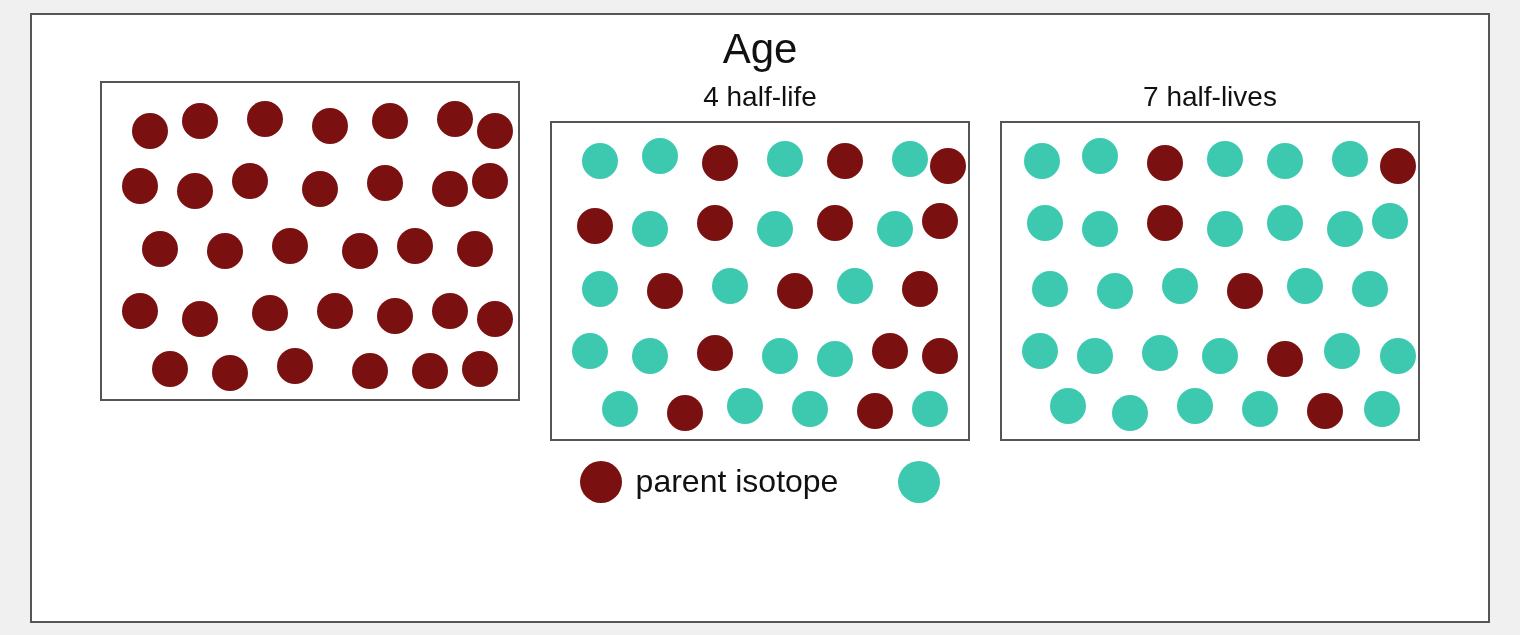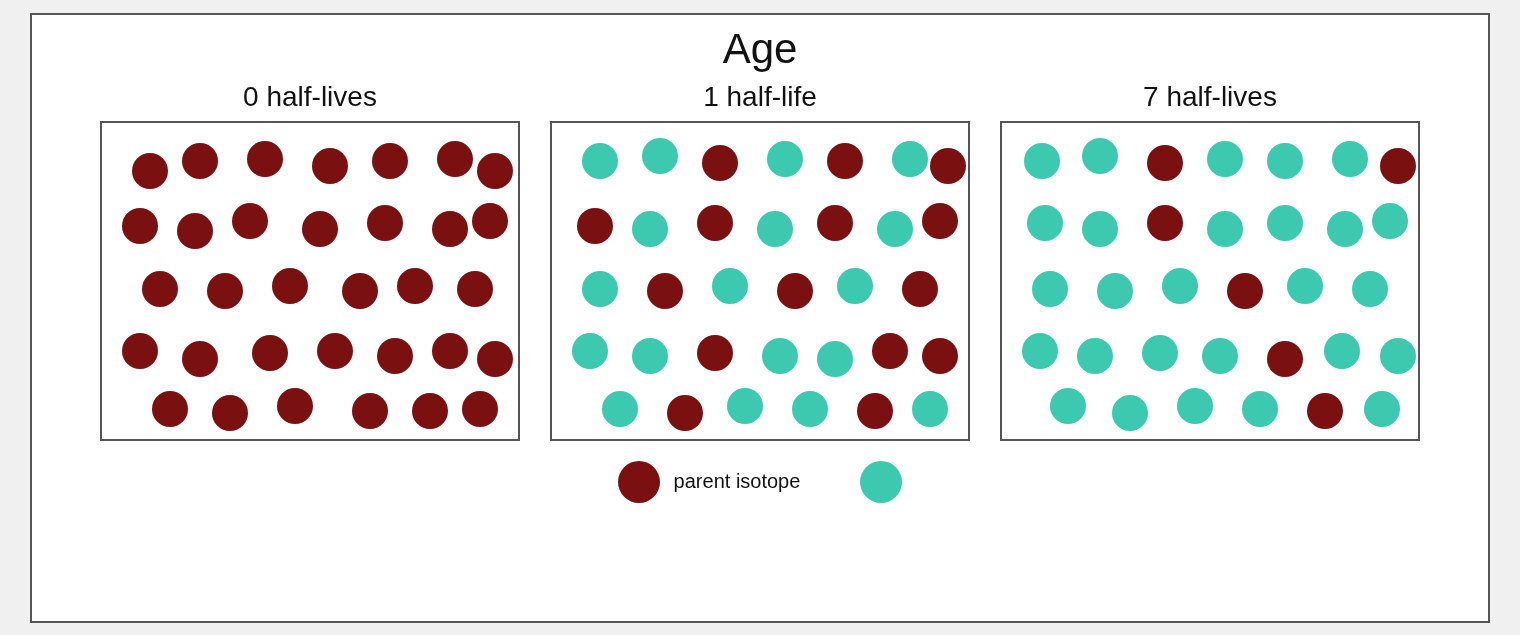--- a/index.html
+++ b/index.html
@@ -79,32 +79,31 @@
       align-items: center;
       gap: 14px;
     }
     .legend-dot {
       width: 42px;
       height: 42px;
       border-radius: 50%;
       flex-shrink: 0;
     }
     .legend-text {
-      font-size: 20px;
+      font-size: 32px;
       color: #111;
     }
   </style>
 </head>
 <body>
 
 <div class="outer-border">
   <div class="title">Age</div>
   <div class="panels-row">
   <div class="panel-wrapper">
-        <div class="panel-label">0 half-lives</div>
         <div class="panel-box">
           <div class="dot parent" style="left: 30px; top: 30px;"></div>
           <div class="dot parent" style="left: 80px; top: 20px;"></div>
           <div class="dot parent" style="left: 145px; top: 18px;"></div>
           <div class="dot parent" style="left: 210px; top: 25px;"></div>
           <div class="dot parent" style="left: 270px; top: 20px;"></div>
           <div class="dot parent" style="left: 335px; top: 18px;"></div>
           <div class="dot parent" style="left: 375px; top: 30px;"></div>
           <div class="dot parent" style="left: 20px; top: 85px;"></div>
           <div class="dot parent" style="left: 75px; top: 90px;"></div>
@@ -128,21 +127,21 @@
           <div class="dot parent" style="left: 375px; top: 218px;"></div>
           <div class="dot parent" style="left: 50px; top: 268px;"></div>
           <div class="dot parent" style="left: 110px; top: 272px;"></div>
           <div class="dot parent" style="left: 175px; top: 265px;"></div>
           <div class="dot parent" style="left: 250px; top: 270px;"></div>
           <div class="dot parent" style="left: 310px; top: 270px;"></div>
           <div class="dot parent" style="left: 360px; top: 268px;"></div>
         </div>
       </div>
       <div class="panel-wrapper">
-        <div class="panel-label">1 half-life</div>
+        <div class="panel-label">4 half-life</div>
         <div class="panel-box">
           <div class="dot daughter" style="left: 30px; top: 20px;"></div>
           <div class="dot daughter" style="left: 90px; top: 15px;"></div>
           <div class="dot parent" style="left: 150px; top: 22px;"></div>
           <div class="dot daughter" style="left: 215px; top: 18px;"></div>
           <div class="dot parent" style="left: 275px; top: 20px;"></div>
           <div class="dot daughter" style="left: 340px; top: 18px;"></div>
           <div class="dot parent" style="left: 378px; top: 25px;"></div>
           <div class="dot parent" style="left: 25px; top: 85px;"></div>
           <div class="dot daughter" style="left: 80px; top: 88px;"></div>

